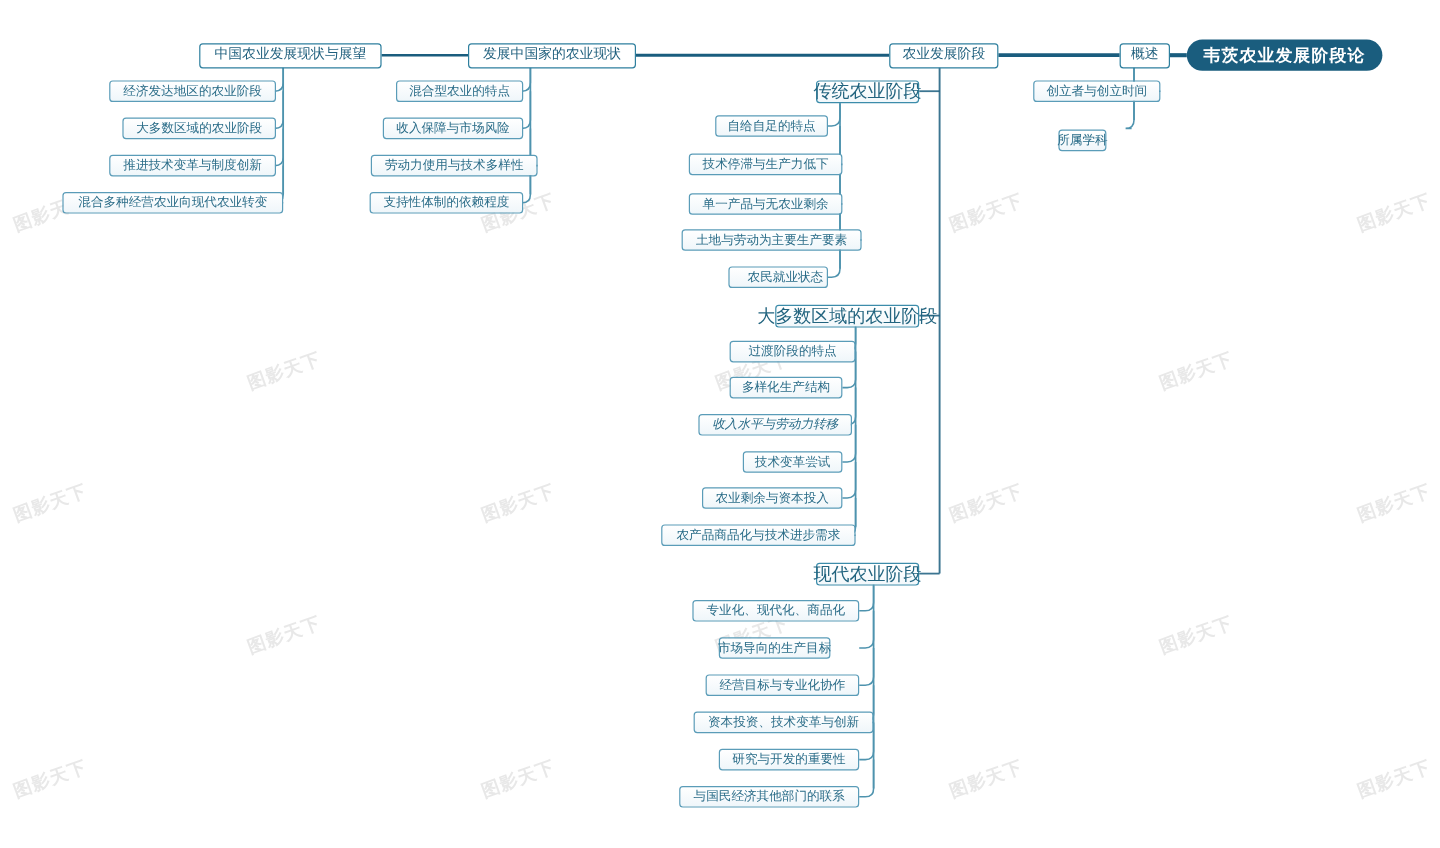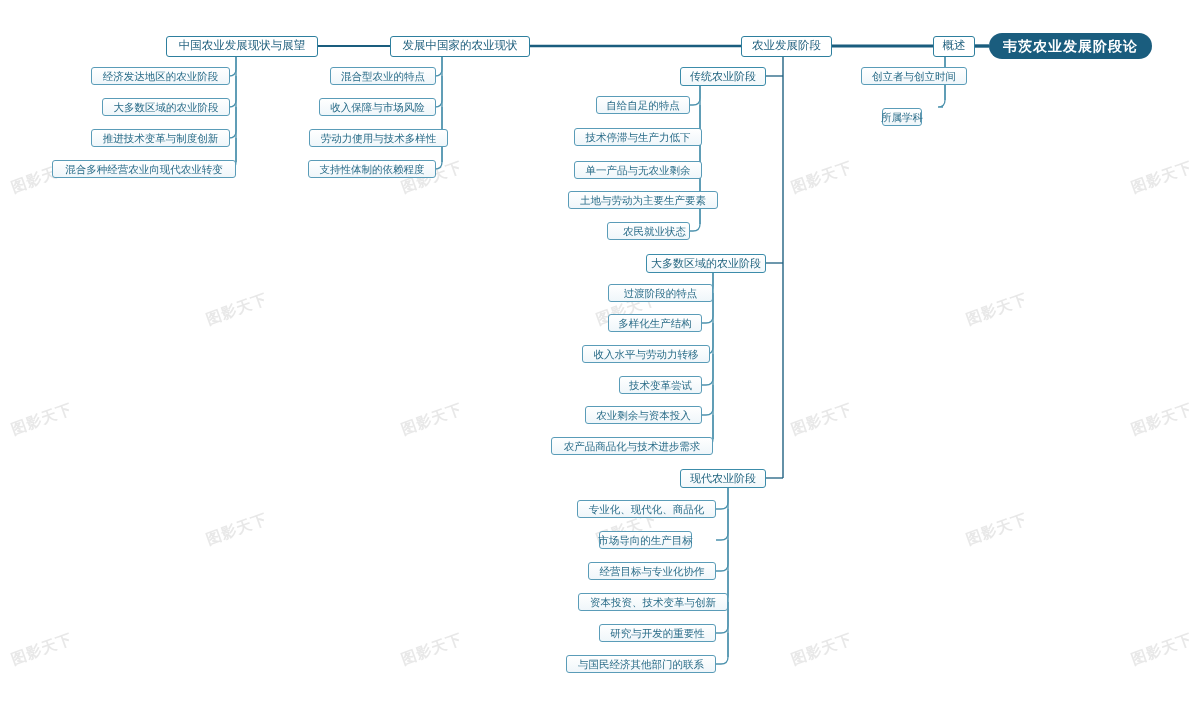--- a/index.html
+++ b/index.html
@@ -63,21 +63,21 @@
     font-size:11.5px;
   }
   
   .stage{
     background:linear-gradient(#ffffff,#f2f8fb);
     border:1.2px solid #3c8caa;
     color:#22647f;
     height:19px;
     padding:0 7px;
     border-radius:3px;
-    font-size:11px;
+    font-size:15px;
   }
   
   .leaf{
     background:linear-gradient(#ffffff,#eff6fa);
     border:1.1px solid #5a9cb8;
     color:#2a6c88;
     height:18px;
     padding:0 6px;
     border-radius:3px;
     font-size:10.5px;
@@ -164,21 +164,21 @@
       <div class="node stage" style="width: 86px; left: 680px; top: 66.5px;">传统农业阶段</div>
       <div class="node stage" style="width: 120px; left: 646px; top: 253.5px;">大多数区域的农业阶段</div>
       <div class="node stage" style="width: 86px; left: 680px; top: 468.5px;">现代农业阶段</div>
       <div class="node leaf" style="width: 94px; left: 596px; top: 96px;">自给自足的特点</div>
       <div class="node leaf" style="width: 128px; left: 574px; top: 128px;">技术停滞与生产力低下</div>
       <div class="node leaf" style="width: 128px; left: 574px; top: 161px;">单一产品与无农业剩余</div>
       <div class="node leaf" style="width: 150px; left: 568px; top: 191px;">土地与劳动为主要生产要素</div>
       <div class="node leaf" style="width: 83px; left: 607px; top: 222px; padding-left: 18px;">农民就业状态</div>
       <div class="node leaf" style="width: 105px; left: 608px; top: 284px;">过渡阶段的特点</div>
       <div class="node leaf" style="width: 94px; left: 608px; top: 314px;">多样化生产结构</div>
-      <div class="node leaf" style="width: 128px; left: 582px; top: 345px;">收入水平与劳动力转移</div>
+      <div class="node leaf" style="width: 128px; left: 582px; top: 345px; font-style: italic;">收入水平与劳动力转移</div>
       <div class="node leaf" style="width: 83px; left: 619px; top: 376px;">技术变革尝试</div>
       <div class="node leaf" style="width: 117px; left: 585px; top: 406px;">农业剩余与资本投入</div>
       <div class="node leaf" style="width: 162px; left: 551px; top: 437px;">农产品商品化与技术进步需求</div>
       <div class="node leaf" style="width: 139px; left: 577px; top: 500px;">专业化、现代化、商品化</div>
       <div class="node leaf" style="width: 93px; left: 599px; top: 531px;">市场导向的生产目标</div>
       <div class="node leaf" style="width: 128px; left: 588px; top: 562px;">经营目标与专业化协作</div>
       <div class="node leaf" style="width: 150px; left: 578px; top: 593px;">资本投资、技术变革与创新</div>
       <div class="node leaf" style="width: 117px; left: 599px; top: 624px;">研究与开发的重要性</div>
       <div class="node leaf" style="width: 150px; left: 566px; top: 655px;">与国民经济其他部门的联系</div>
       <div class="node leaf" style="width: 106px; left: 330px; top: 67px;">混合型农业的特点</div>

